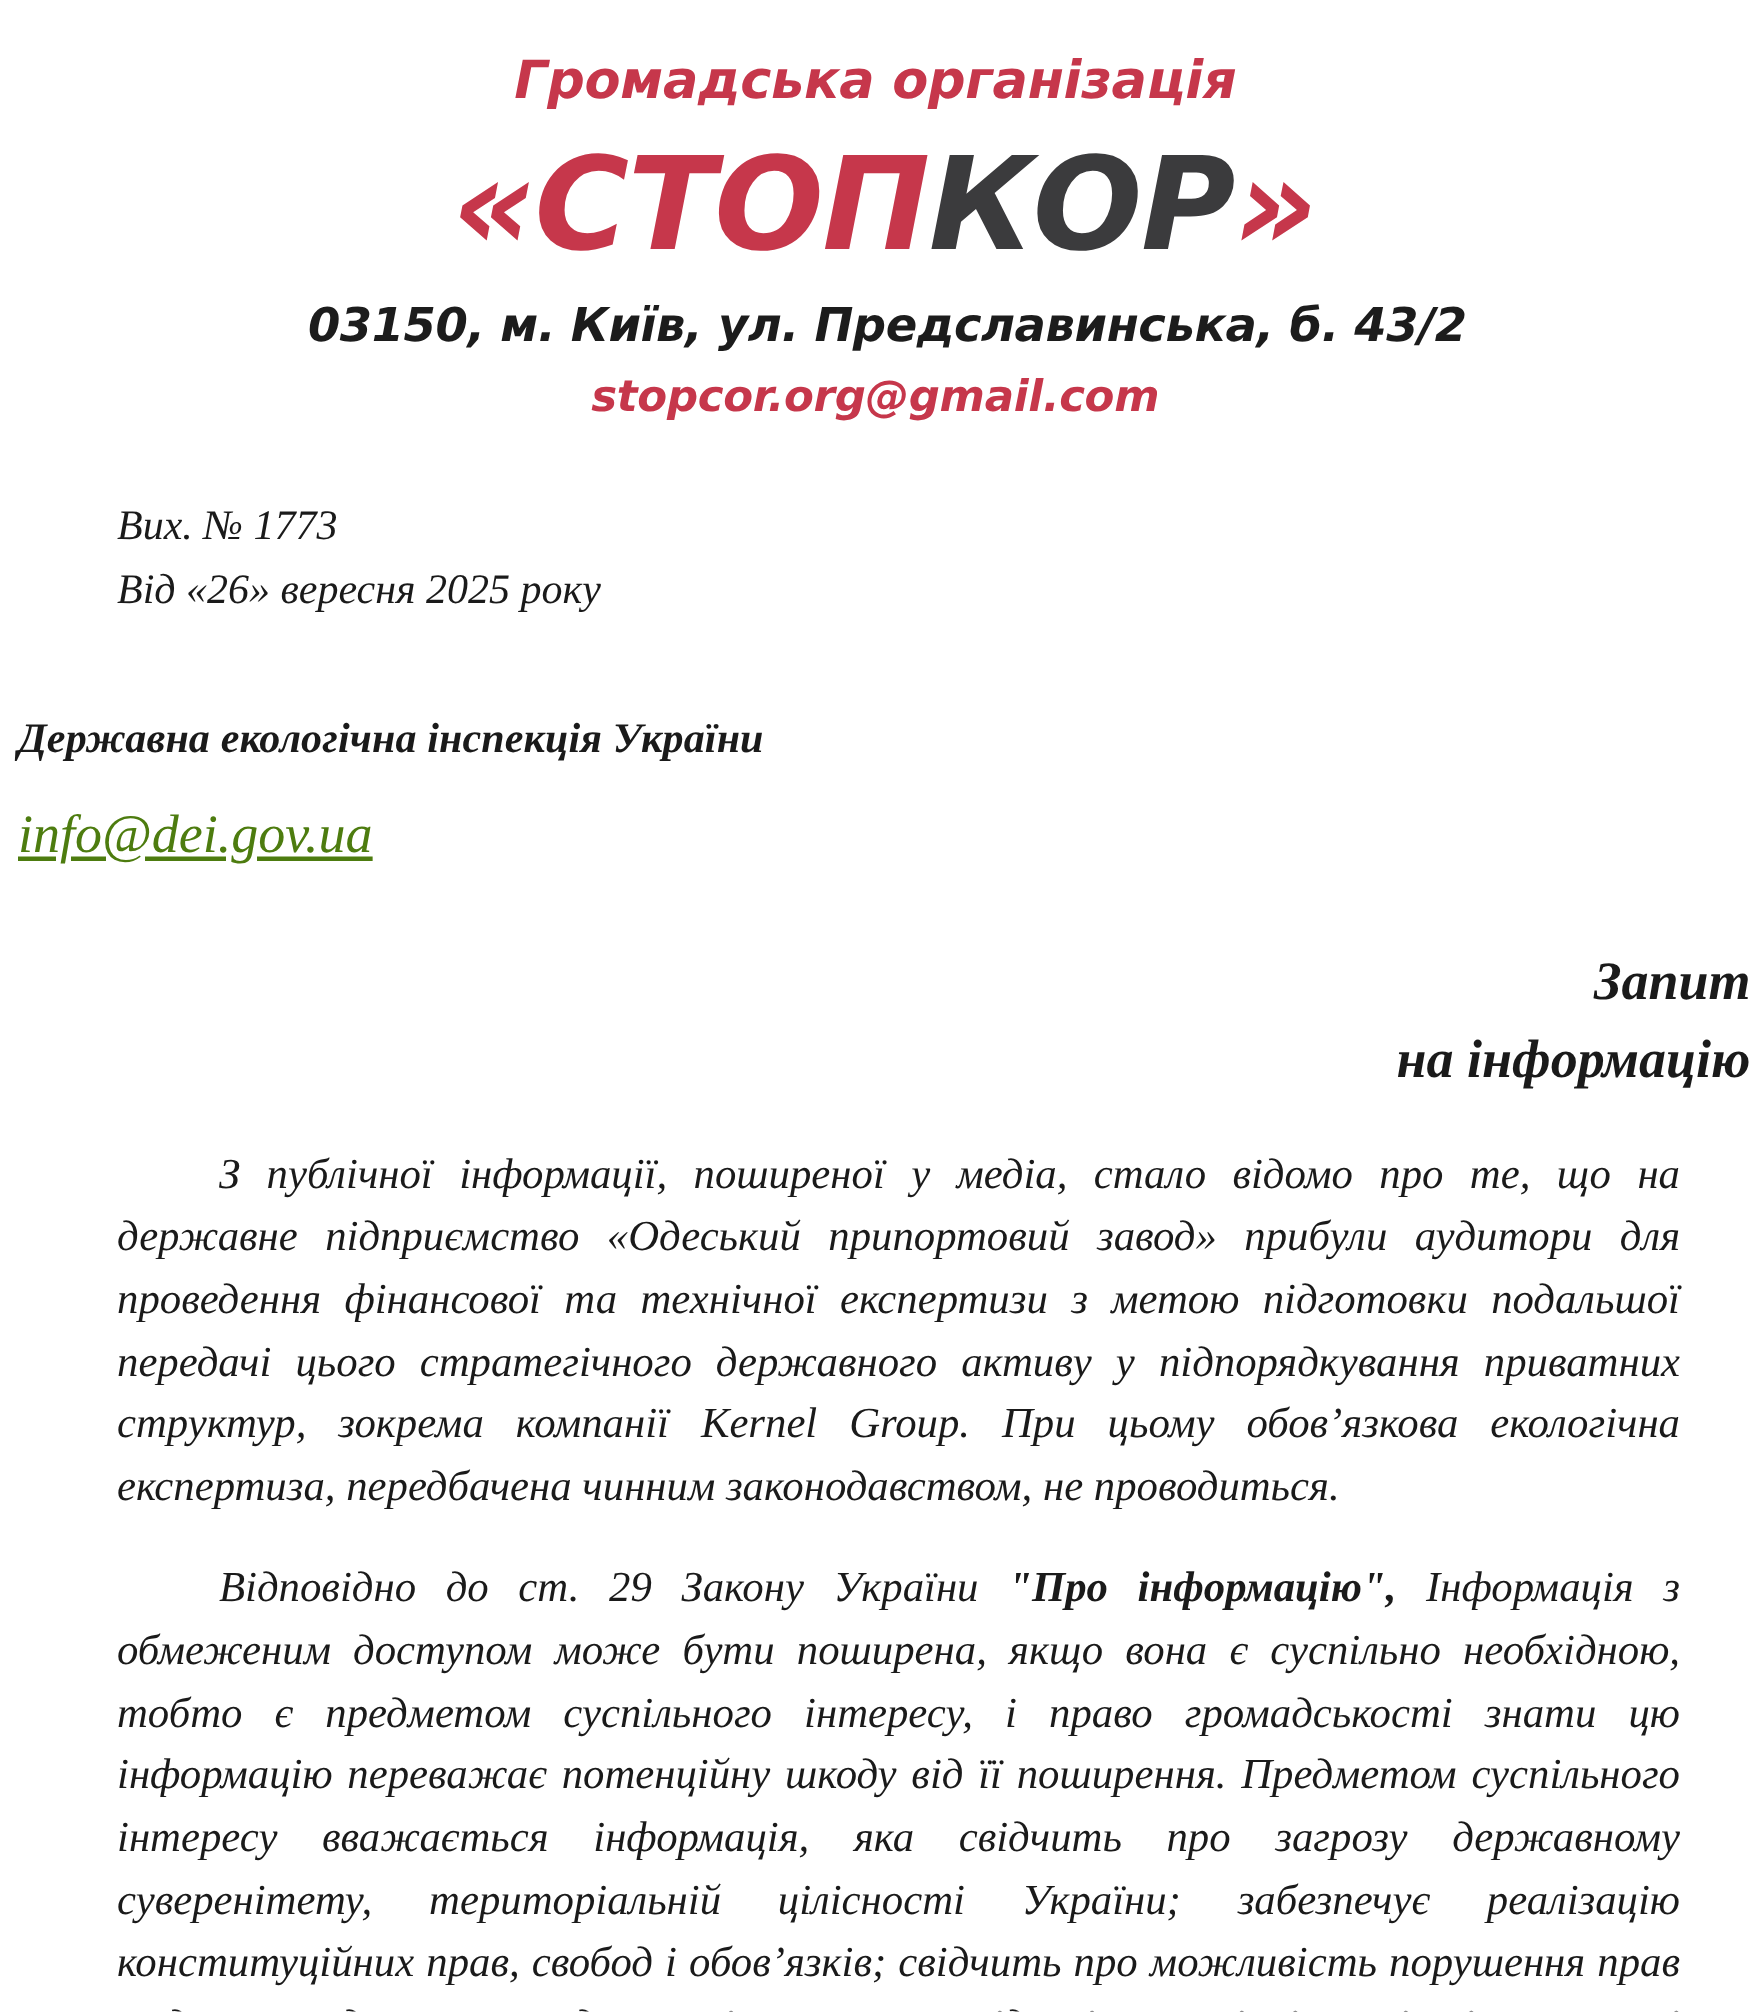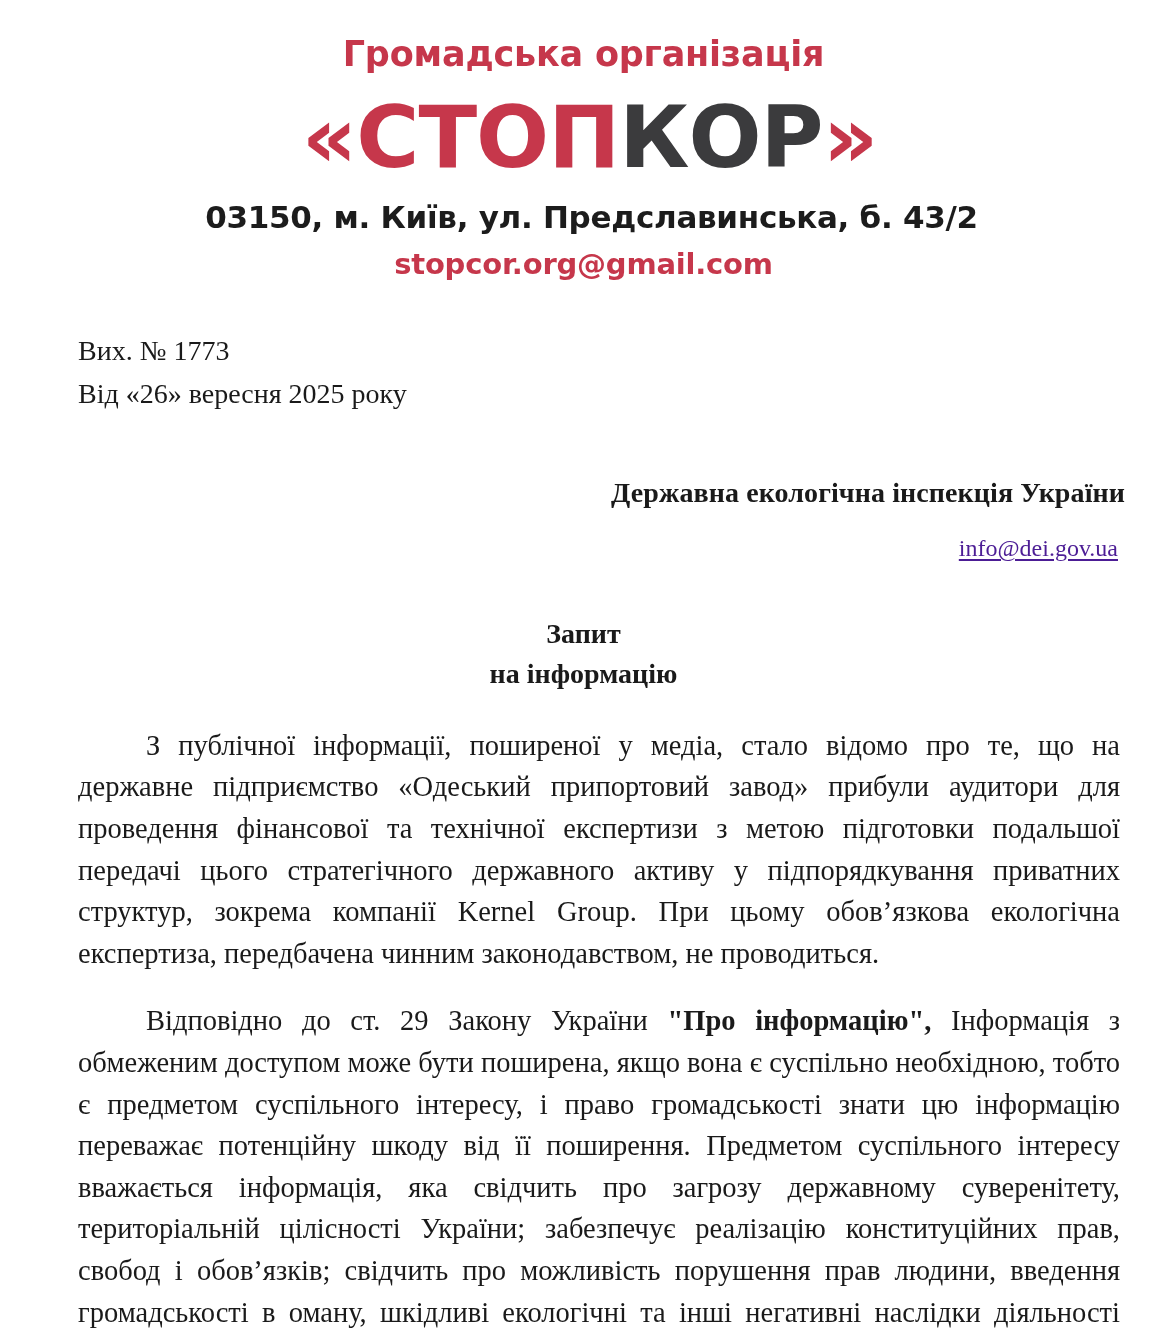--- a/index.html
+++ b/index.html
@@ -14,20 +14,21 @@
     font-family: "Liberation Serif", serif;
     color: #1a1a1a;
     -webkit-font-smoothing: antialiased;
   }
 
   .page {
     position: relative;
     width: 1167px;
     height: 1062px;
     box-sizing: border-box;
+    font-style: italic;
   }
 
   
   .letterhead {
     text-align: center;
     padding-top: 36px;
   }
   .lh-org {
     font-family: "DejaVu Sans", sans-serif;
     font-weight: bold;
@@ -68,45 +69,45 @@
 
   
   .refblock {
     margin: 49px 0 0 78px;
     font-size: 28px;
     line-height: 1.52;
   }
 
   
   .addressee {
-    margin: 62px 42px 0 0;
-    text-align: right;
+    margin: 62px 42px 0 12px;
+    text-align: left;
   }
   .addressee-name {
     font-weight: bold;
     font-size: 28px;
     letter-spacing: 0.1px;
   }
   .addressee-mail-row {
     margin-top: 26px;
     padding-right: 7px;
   }
   .addressee-mail {
-    font-size: 24px;
-    color: #4c1d95;
+    font-size: 36px;
+    color: #4d7c0f;
     text-decoration: underline;
     text-underline-offset: 3px;
   }
 
   
   .doc-title {
-    text-align: center;
+    text-align: right;
     margin-top: 52px;
     font-weight: bold;
-    font-size: 28px;
+    font-size: 36px;
     line-height: 1.44;
   }
 
   
   .body-text {
     margin: 30px 47px 0 78px;
   }
   .body-text p {
     margin: 0 0 26px 0;
     font-size: 28.5px;

